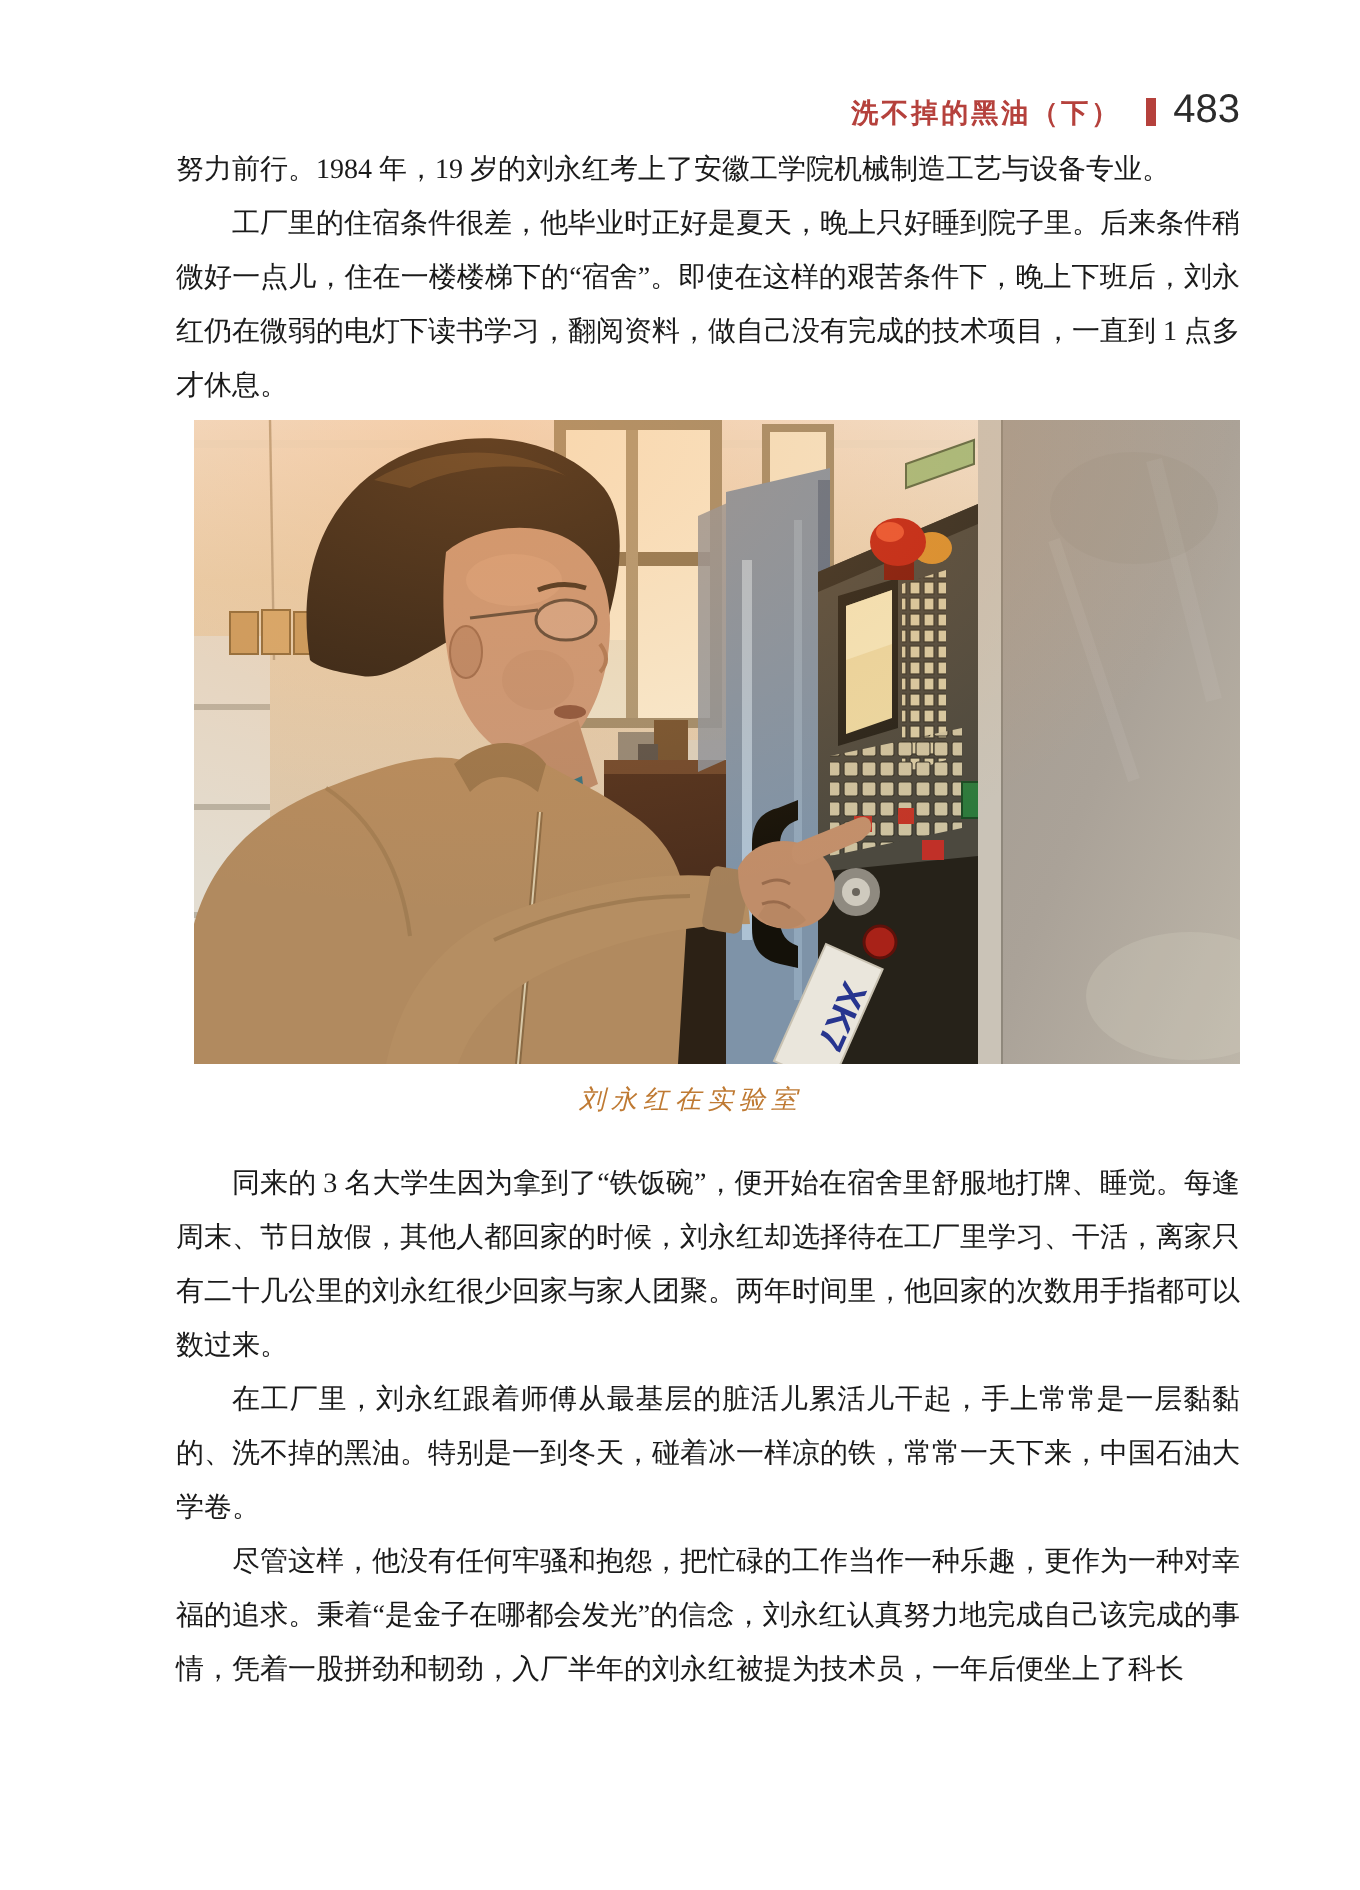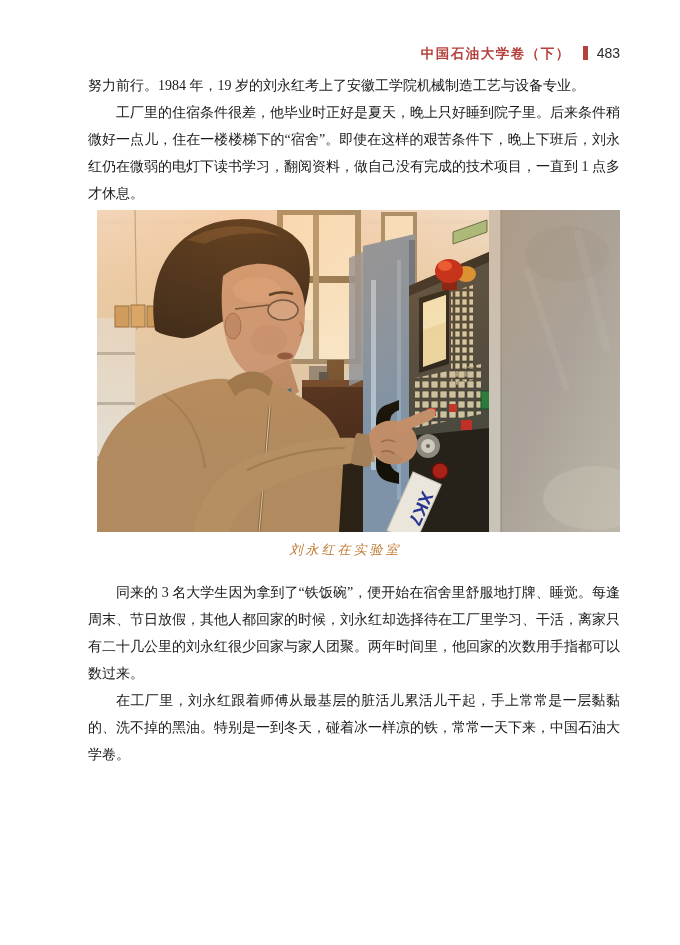--- a/index.html
+++ b/index.html
@@ -6,40 +6,40 @@
   body{
     width:680px;height:945px;background:#ffffff;
     font-family:"Liberation Serif", serif;
   }
   .page{position:relative;width:680px;height:945px;overflow:hidden;background:#fff;}
 
   
   .header{position:absolute;top:44px;left:0;right:60px;text-align:right;white-space:nowrap;}
   .header-title{color:#b5413c;font-weight:bold;font-size:13.5px;letter-spacing:1.5px;}
   .header-bar{display:inline-block;width:5px;height:14px;background:#b5413c;margin:0 9px 0 12px;vertical-align:-2px;}
-  .header-page{font-size:14px;color:#2b2b2b;font-family:"Liberation Sans", sans-serif;}
+  .header-page{font-size:20px;color:#2b2b2b;font-family:"Liberation Sans", sans-serif;}
 
   
   .content{position:absolute;top:72px;left:88px;width:532px;}
   .para{margin:0;font-size:14px;line-height:27px;color:#1a1a1a;text-align:justify;}
   .para.indent{text-indent:2em;}
 
   
   figure.photo-fig{margin:3px 0 20px 9px;width:497px;}
   .photo{width:523px;height:322px;display:block;}
   figcaption{margin-top:9px;text-align:center;font-size:13px;font-style:italic;
     color:#bf7a33;letter-spacing:3px;}
 </style>
 </head>
 <body>
 
 <div class="page">
 
   <div class="header">
-    <span class="header-title">中国石油大学卷（下）</span><span class="header-bar"></span><span class="header-page">483</span>
+    <span class="header-title">洗不掉的黑油（下）</span><span class="header-bar"></span><span class="header-page">483</span>
   </div>
 
   <div class="content">
     <p class="para">努力前行。1984 年，19 岁的刘永红考上了安徽工学院机械制造工艺与设备专业。</p>
     <p class="para indent">工厂里的住宿条件很差，他毕业时正好是夏天，晚上只好睡到院子里。后来条件稍微好一点儿，住在一楼楼梯下的“宿舍”。即使在这样的艰苦条件下，晚上下班后，刘永红仍在微弱的电灯下读书学习，翻阅资料，做自己没有完成的技术项目，一直到 1 点多才休息。</p>
 
     <figure class="photo-fig">
       <svg class="photo" viewBox="0 0 523 322" xmlns="http://www.w3.org/2000/svg">
         <defs>
           <linearGradient id="wallg" x1="0" y1="0" x2="0" y2="1">
@@ -216,15 +216,16 @@
           </g>
         </g>
 
         <rect width="523" height="322" fill="url(#warm)"></rect>
       </svg>
       <figcaption>刘永红在实验室</figcaption>
     </figure>
 
     <p class="para indent">同来的 3 名大学生因为拿到了“铁饭碗”，便开始在宿舍里舒服地打牌、睡觉。每逢周末、节日放假，其他人都回家的时候，刘永红却选择待在工厂里学习、干活，离家只有二十几公里的刘永红很少回家与家人团聚。两年时间里，他回家的次数用手指都可以数过来。</p>
     <p class="para indent">在工厂里，刘永红跟着师傅从最基层的脏活儿累活儿干起，手上常常是一层黏黏的、洗不掉的黑油。特别是一到冬天，碰着冰一样凉的铁，常常一天下来，中国石油大学卷。</p>
+    <p class="para indent">尽管这样，他没有任何牢骚和抱怨，把忙碌的工作当作一种乐趣，更作为一种对幸福的追求。秉着“是金子在哪都会发光”的信念，刘永红认真努力地完成自己该完成的事情，凭着一股拼劲和韧劲，入厂半年的刘永红被提为技术员，一年后便坐上了科长</p>
   </div>
 
 </div>
 
 </body></html>

